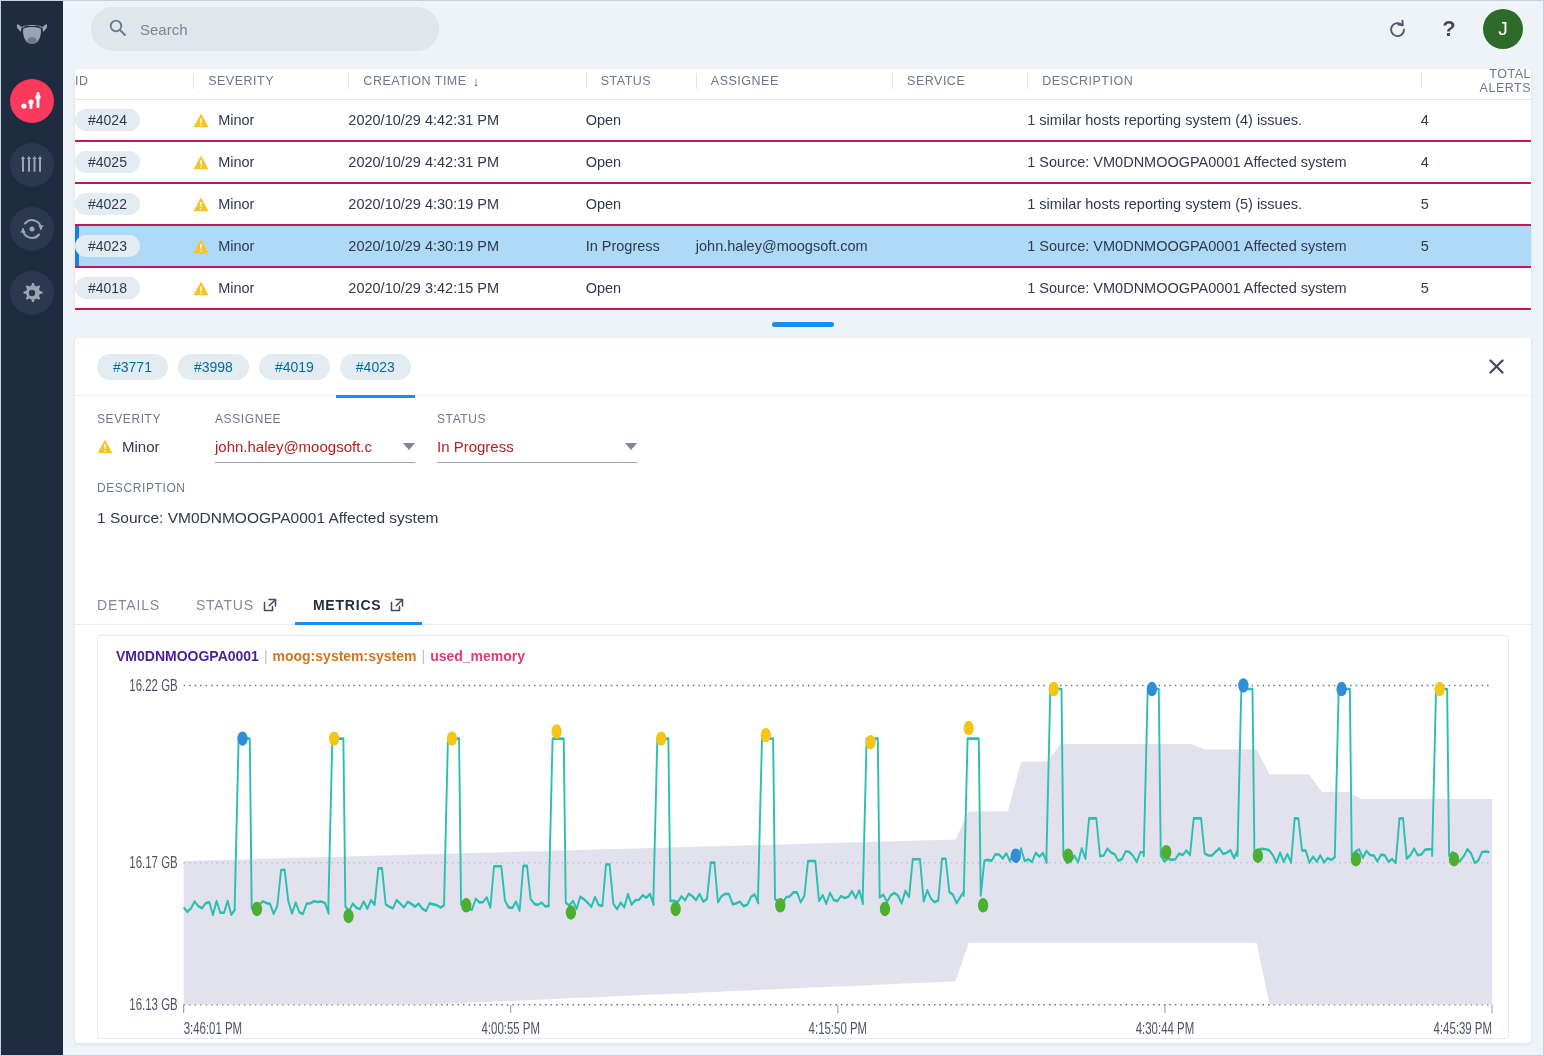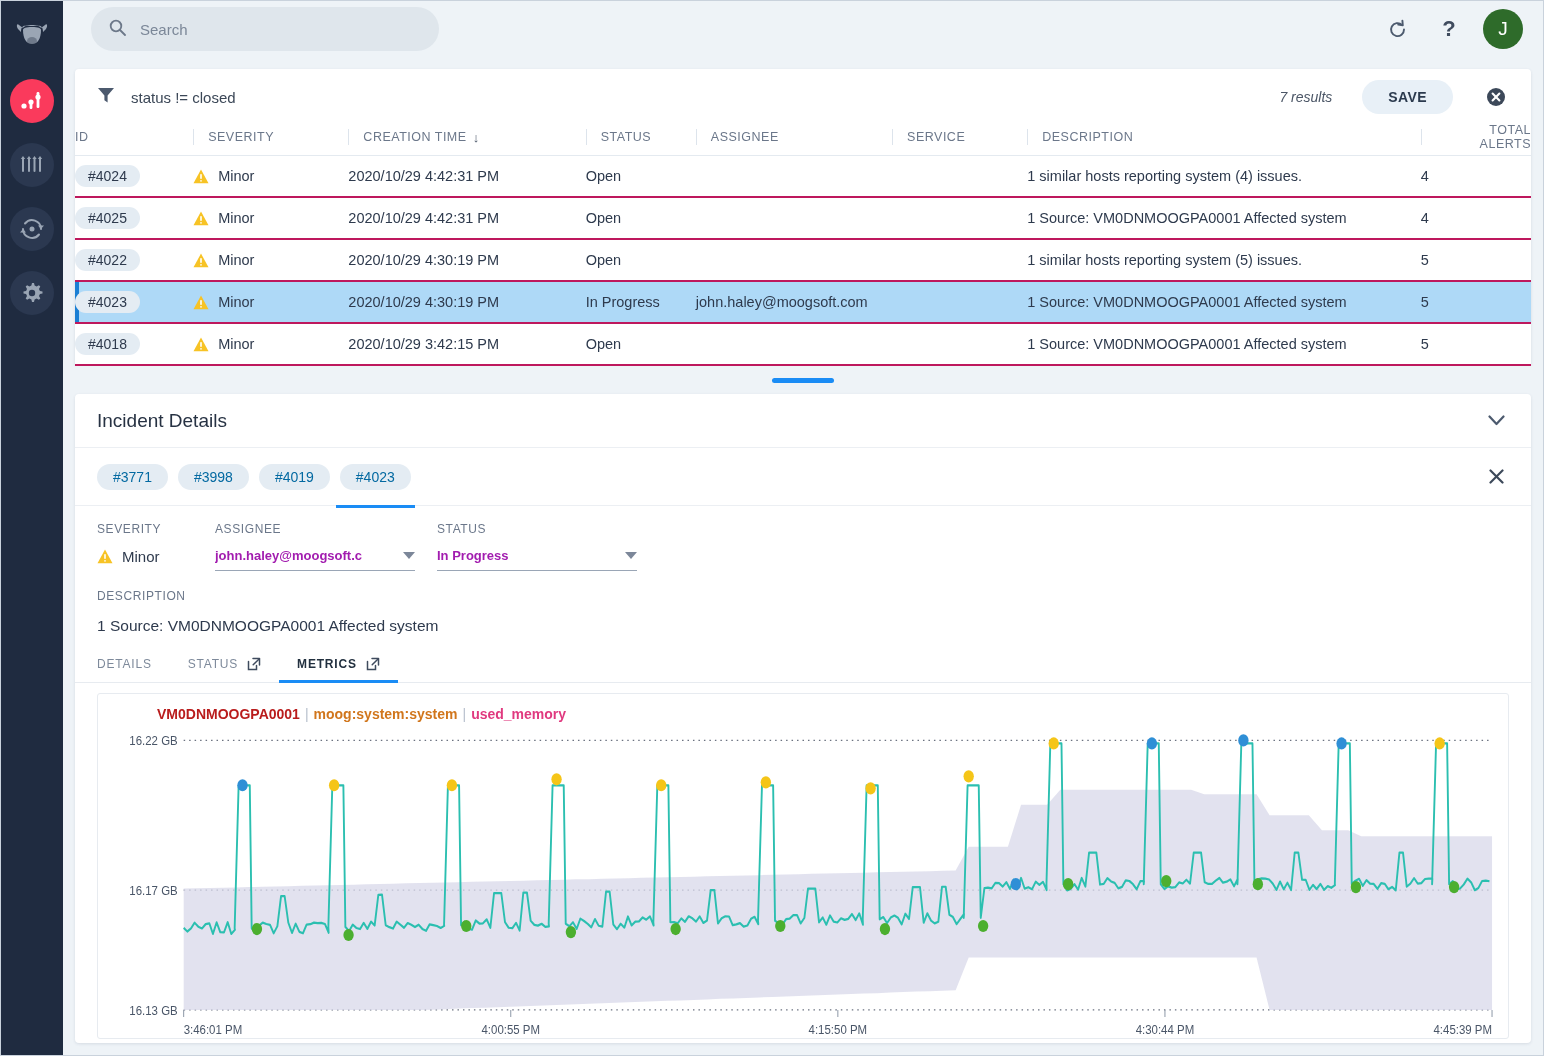--- a/index.html
+++ b/index.html
@@ -161,50 +161,50 @@
   .field-val { font-size: 15px; color: #2e3a4d; display:flex; align-items:center; gap:9px; }
   .f-sev { width: 118px; }
   .f-assignee { width: 222px; }
   .f-status { width: 216px; }
   .select-ui {
     display: flex; align-items: center; justify-content: space-between;
     border-bottom: 1px solid #9aa6b6; padding-bottom: 7px; cursor: pointer;
     width: 200px;
   }
   .select-ui .txt {
-    font-size: 13px; color: #a21caf; white-space: nowrap;
-    overflow: hidden; text-overflow: clip; max-width: 170px; font-weight: bold;
+    font-size: 15px; color: #b91c1c; white-space: nowrap;
+    overflow: hidden; text-overflow: clip; max-width: 170px;
   }
   .caret { width:0;height:0;border-left:6px solid transparent;border-right:6px solid transparent;border-top:7px solid #7c8799; }
 
   .desc-block { padding: 14px 22px 0 22px; }
   .desc-label { font-size: 12px; color: #6b778a; letter-spacing: .6px; }
   .desc-text { font-size: 15.5px; color: #2e3a4d; margin-top: 14px; }
 
   .subtabs { display: flex; gap: 0; padding: 22px 22px 0 22px; border-bottom: 1px solid #e7ebf0; }
   .subtab {
-    font-size: 12px; letter-spacing: .8px; color: #7e8a9b;
+    font-size: 14px; letter-spacing: .8px; color: #7e8a9b;
     padding: 0 18px 11px 18px; cursor: pointer;
-    display: flex; align-items: flex-start; gap: 9px; position: relative;
+    display: flex; align-items: center; gap: 9px; position: relative; margin-top: 48px;
   }
   .subtab:first-child { padding-left: 0; }
   .subtab.active { color: #22303f; font-weight: bold; }
   .subtab.active::after {
     content:""; position:absolute; left:0; right:0; bottom:-1px; height:3px; background:#1a8cf5;
   }
 
   
   .chart-wrap { flex: 1; padding: 10px 22px 4px 22px; min-height: 0; }
   .chart-box {
     border: 1px solid #e7ebf0; border-radius: 3px;
     height: 100%; display: flex; flex-direction: column;
     padding: 12px 8px 0 8px; background: #fff;
   }
   .chart-legend { font-size: 14px; font-weight: bold; padding-left: 10px; margin-bottom: 2px; }
-  .lg-host { color: #b91c1c; margin-left: 41px; }
+  .lg-host { color: #4c1d95; }
   .lg-sep { color: #b6bfcc; font-weight: normal; padding: 0 5px; }
   .lg-ns { color: #d1761c; }
   .lg-metric { color: #e0397f; }
   .plot { flex: 1; position: relative; min-height: 0; }
   .plot svg { display: block; width: 100%; height: 100%; }
 </style>
 </head>
 <body>
 
 <div class="app">
@@ -279,38 +279,20 @@
       </div>
       <div class="icon-btn">
         <span class="help-q">?</span>
       </div>
       <div class="avatar">
         <span>J</span>
       </div>
     </div>
 
     <div class="list-card">
-      <div class="filter-row">
-        <span>
-          <svg width="18" height="18" viewBox="0 0 18 18">
-            <polygon points="1,2 17,2 10.6,9.4 10.6,16.5 7.4,14.2 7.4,9.4" fill="#4c5a6e"></polygon>
-          </svg>
-        </span>
-        <span class="filter-text">status != closed</span>
-        <div class="topbar-spacer"></div>
-        <span class="results">7 results</span>
-        <button class="save-btn">SAVE</button>
-        <span class="clear-btn">
-          <svg width="22" height="22" viewBox="0 0 22 22">
-            <circle cx="11" cy="11" r="9" fill="#3c4859"></circle>
-            <line x1="7.6" y1="7.6" x2="14.4" y2="14.4" stroke="#fff" stroke-width="2.1" stroke-linecap="round"></line>
-            <line x1="14.4" y1="7.6" x2="7.6" y2="14.4" stroke="#fff" stroke-width="2.1" stroke-linecap="round"></line>
-          </svg>
-        </span>
-      </div>
 
       <table class="incidents">
         <colgroup>
           <col style="width:118px">
             <col style="width:155px">
             <col style="width:237px">
           <col style="width:110px">
             <col style="width:196px">
             <col style="width:135px">
           <col style="width:393px">
@@ -459,29 +441,20 @@
             </tr>
           </tbody>
       </table>
     </div>
 
     <div class="drag-area">
       <div class="drag-handle"></div>
     </div>
 
     <div class="details">
-      <div class="details-head">
-        <span class="details-title">Incident Details</span>
-        <div class="flexspace"></div>
-        <span class="chev">
-          <svg width="17" height="11" viewBox="0 0 17 11">
-              <polyline points="1.5,1.5 8.5,9 15.5,1.5" stroke="#4c5a6e" stroke-width="2.2" fill="none" stroke-linecap="round" stroke-linejoin="round"></polyline>
-            </svg>
-        </span>
-      </div>
 
       <div class="tabs-ids">
         <div id="idtabs" style="display:flex;gap:10px;">
             <div class="idtab">#3771</div>
             <div class="idtab">#3998</div>
             <div class="idtab">#4019</div>
             <div class="idtab active">#4023</div>
           </div>
         <div class="flexspace"></div>
         <span class="xclose">

